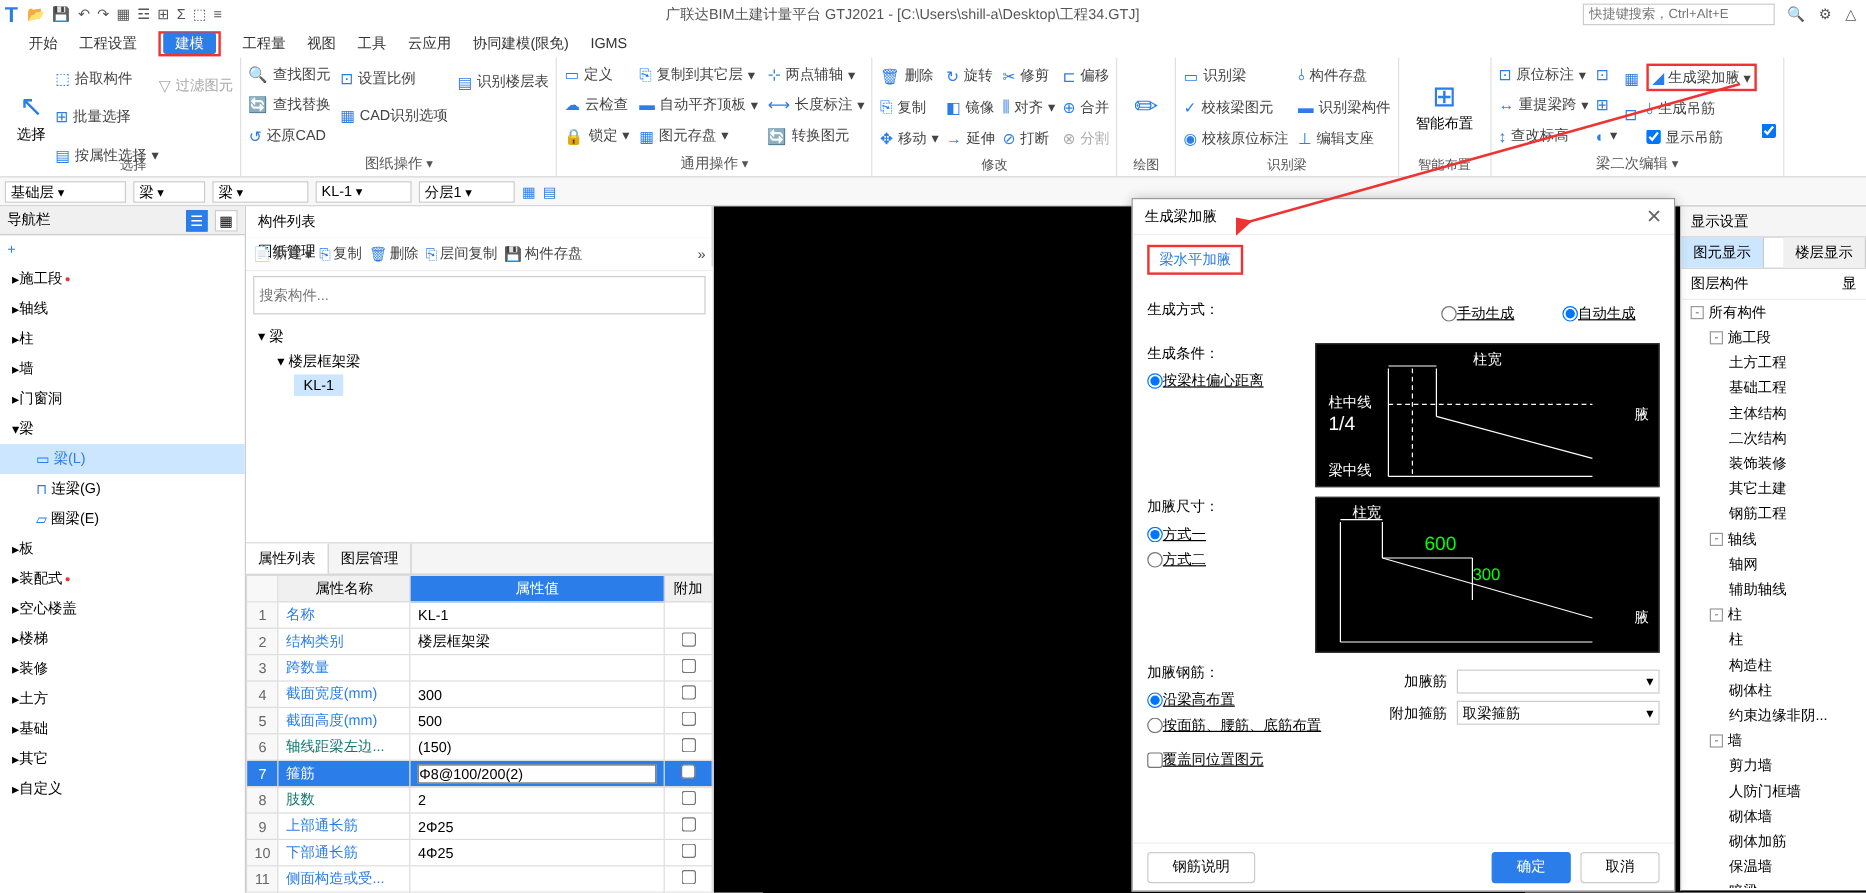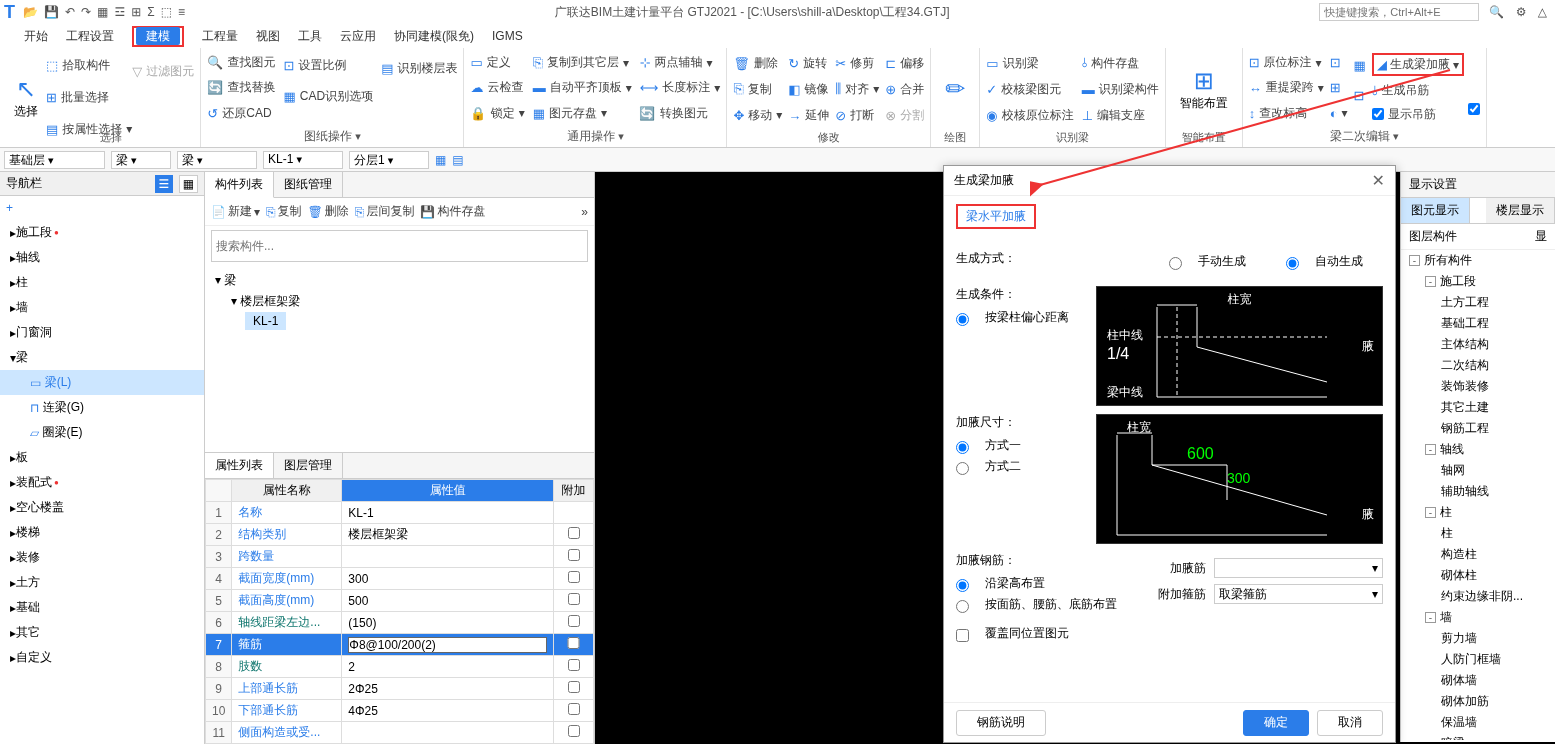--- a/index.html
+++ b/index.html
@@ -34,21 +34,21 @@
 .nav-header .title { flex: 1; }
 .nav-header .btns span { border: 1px solid #ccc; padding: 1px 3px; margin-left: 2px; background: #fff; }
 .nav-header .btns .on { background: #2b7de9; color: #fff; border-color: #2b7de9; }
 .nav-tools { height: 24px; display: flex; align-items: center; padding: 0 6px; color: #2b7de9; }
 .nav-tree { flex: 1; overflow: auto; }
 .nav-tree .item { padding: 4px 10px; cursor: pointer; display: flex; align-items: center; }
 .nav-tree .item.sub { padding-left: 30px; }
 .nav-tree .item.sel { background: #cce6ff; color: #2b7de9; }
 .nav-tree .dot { color: #e33; font-size: 8px; margin-left: 2px; }
 .mid { width: 390px; border-right: 1px solid #ccc; display: flex; flex-direction: column; }
-.mid .tabs { height: 26px; display: flex; border-bottom: 1px solid #ccc; background: #f5f5f5; }
+.mid .tabs { height: 26px; display: flex; border-bottom: 1px solid #ccc; background: #f5f5f5; flex-direction: column; }
 .mid .tabs .tab { padding: 4px 10px; border-right: 1px solid #ccc; cursor: pointer; }
 .mid .tabs .tab.active { background: #fff; border-bottom: 1px solid #fff; margin-bottom: -1px; }
 .mid .toolbar { height: 28px; display: flex; align-items: center; gap: 6px; padding: 0 6px; border-bottom: 1px solid #eee; }
 .mid .toolbar span { display: flex; align-items: center; gap: 2px; color: #444; cursor: pointer; }
 .mid .search { margin: 4px 6px; }
 .mid .search input { width: 100%; height: 32px; border: 1px solid #ccc; padding: 0 4px; }
 .mid .tree { padding: 4px 10px; }
 .mid .tree .node { padding: 2px 0; }
 .mid .tree .node.child { margin-left: 30px; background: #cce6ff; padding: 2px 8px; display: inline-block; }
 .prop-section { border-top: 1px solid #ccc; }
@@ -70,21 +70,21 @@
 .canvas { flex: 1; background: #000; position: relative; }
 .arrow { position: absolute; z-index: 50; pointer-events: none; }
 .dialog { position: absolute; top: 165px; left: 943px; width: 453px; height: 578px; background: #fff; border: 1px solid #999; box-shadow: 0 2px 10px rgba(0,0,0,0.3); z-index: 40; display: flex; flex-direction: column; }
 .dialog-header { height: 30px; display: flex; align-items: center; padding: 0 10px; border-bottom: 1px solid #eee; }
 .dialog-header .title { flex: 1; }
 .dialog-header .close { cursor: pointer; color: #666; font-size: 16px; }
 .dialog-body { flex: 1; padding: 8px 12px; overflow: auto; }
 .dialog-tab { display: inline-block; color: #2b7de9; border: 2px solid #e33; padding: 2px 8px; margin-bottom: 8px; }
 .dialog .section { margin: 8px 0; }
 .dialog .section-title { margin-bottom: 6px; }
-.dialog .radio-row { display: flex; align-items: flex-end; gap: 16px; margin: 4px 0; }
+.dialog .radio-row { display: flex; align-items: center; gap: 0; margin: 4px 0; text-decoration: underline; }
 .dialog .radio-row input { margin: 0; }
 .dialog .gen-row { display: flex; justify-content: flex-end; gap: 40px; padding: 4px 20px; }
 .dialog .diagram { background: #000; color: #fff; display: flex; align-items: center; justify-content: center; font-family: monospace; border: 1px solid #333; }
 .dialog .two-col { display: flex; gap: 10px; }
 .dialog .field-row { display: flex; align-items: center; gap: 8px; margin: 6px 0; }
 .dialog .field-row label { width: 60px; text-align: right; }
 .dialog .field-row .combo { flex: 1; border: 1px solid #ccc; height: 20px; padding: 0 4px; display: flex; align-items: center; justify-content: space-between; }
 .dialog-footer { height: 40px; display: flex; align-items: center; padding: 0 12px; border-top: 1px solid #eee; gap: 8px; }
 .dialog-footer .spacer { flex: 1; }
 .dialog-footer button { height: 26px; padding: 0 20px; border: 1px solid #ccc; background: #fff; border-radius: 3px; cursor: pointer; }

